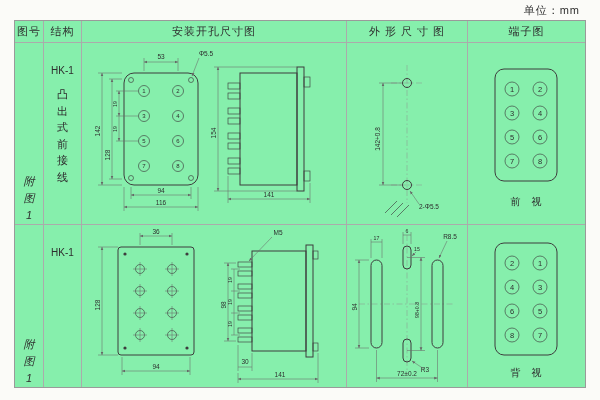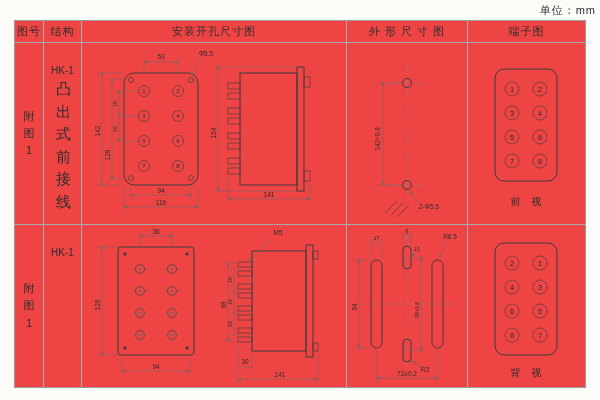--- a/index.html
+++ b/index.html
@@ -1,26 +1,26 @@
 <!DOCTYPE html>
 <html><head>
 <meta charset="utf-8">
 <style>
   html,body{margin:0;padding:0;}
   body{width:600px;height:400px;position:relative;background:#fbfbf8;font-family:"Liberation Sans","DejaVu Sans",sans-serif;color:#2e2e2e;overflow:hidden;}
-  .unit{position:absolute;top:3px;right:4px;font-size:11px;letter-spacing:1px;}
-  .tbl{position:absolute;left:14px;top:20px;display:grid;grid-template-columns:29px 38px 265px 121px 117px;grid-template-rows:22px 182px 162px;border:1px solid #9a9a9a;background:#ef4444;}
+  .unit{position:absolute;top:3px;right:20px;font-size:11px;letter-spacing:1px;}
+  .tbl{position:absolute;left:14px;top:20px;display:grid;grid-template-columns:29px 38px 265px 121px 117px;grid-template-rows:22px 182px 162px;border:1px solid #9a9a9a;background:#86efac;}
   .cell{border-right:1px solid #ababab;border-bottom:1px solid #ababab;position:relative;overflow:hidden;}
   .c5{border-right:none;text-align:right;}
   .r2{border-bottom:none;}
   .hcell{display:flex;align-items:center;justify-content:center;font-size:11px;letter-spacing:1px;white-space:nowrap;}
-  .figcell{display:flex;align-items:center;justify-content:center;}
-  .structcell{display:flex;flex-direction:column;align-items:center;padding-top:22px;gap:2px;}
+  .figcell{display:flex;align-items:flex-end;justify-content:center;font-style:italic;}
+  .structcell{display:flex;flex-direction:column;align-items:center;padding-top:22px;gap:10px;}
   .vtext{width:13px;text-align:center;word-break:break-all;line-height:1.55;font-size:11px;}
-  .structcell .vtext{font-size:15px;line-height:1.5;}
+  .structcell .vtext{font-size:11px;line-height:1.5;}
   .model{font-size:10px;white-space:nowrap;}
   svg{display:block;}
   .obj{fill:none;stroke:#3d3d3d;stroke-width:1;}
   .objthin{fill:none;stroke:#3d3d3d;stroke-width:0.65;}
   .fillDot{fill:#3d3d3d;stroke:none;}
   .dim{stroke:#6a6a6a;stroke-width:0.55;fill:none;}
   .cl{stroke:#8a8a8a;stroke-width:0.45;stroke-dasharray:6 2.5 1.5 2.5;fill:none;}
   .dimtxt{fill:#2e2e2e;font-size:6.5px;stroke:none;text-anchor:middle;}
   .sm{font-size:5.2px;}
   .tnum{fill:#2e2e2e;font-size:7.5px;text-anchor:middle;stroke:none;}

